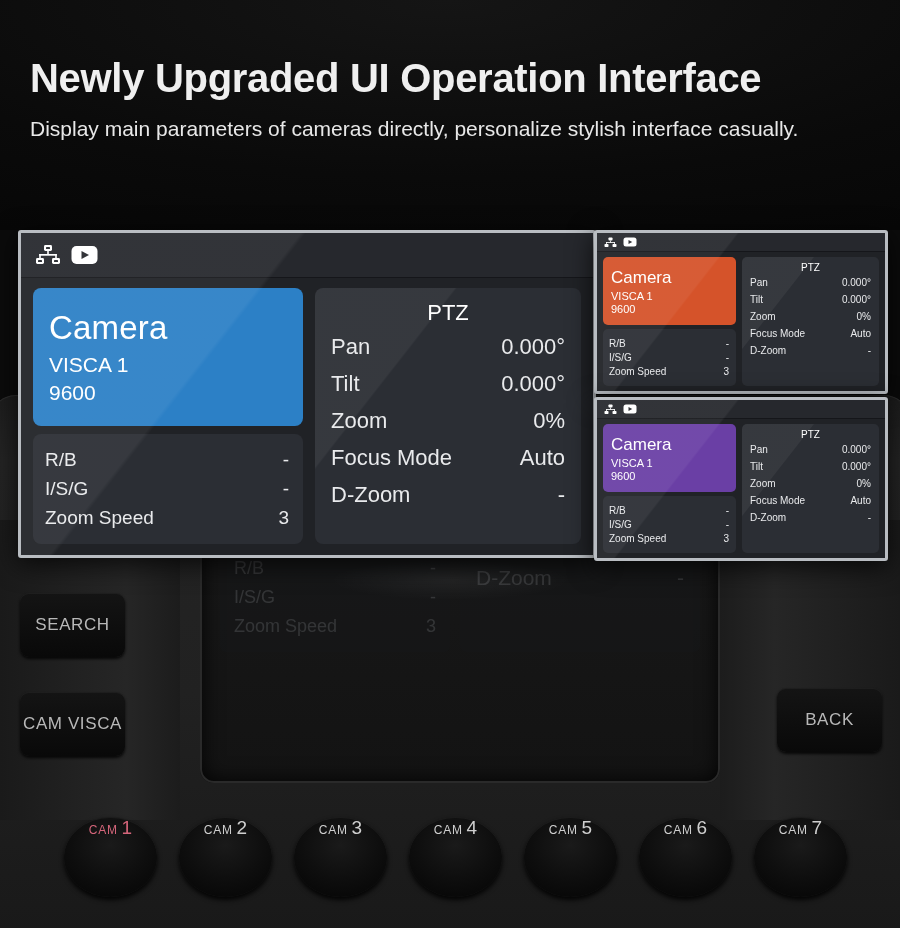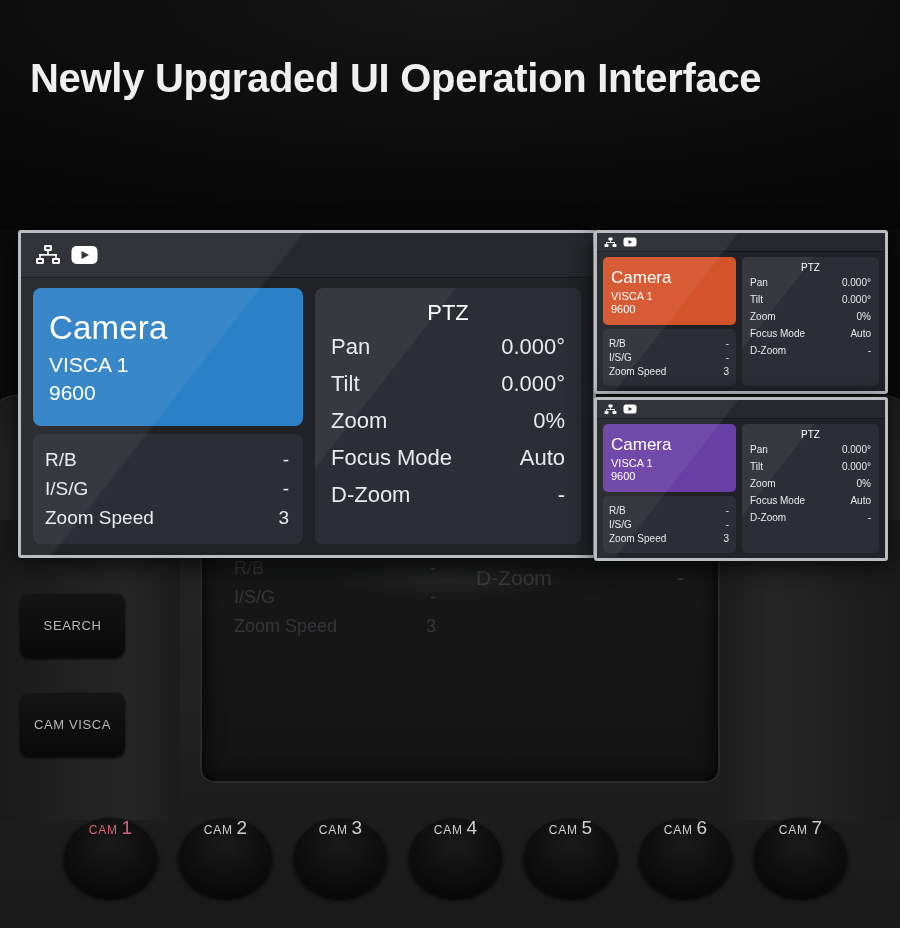--- a/index.html
+++ b/index.html
@@ -106,21 +106,21 @@
   
   .headline{position:absolute;left:30px;top:50px;width:850px;color:#f1f1f1;margin-top:6px;}
   .headline h1{margin:0;font-size:40px;font-weight:bold;letter-spacing:-.3px;color:#efefef;}
   .headline p{margin:14px 0 0 0;font-size:21px;line-height:1.35;color:#e8e8e8;font-weight:400;}
 
   
   .hw-btn{position:absolute;border-radius:9px;
     background:linear-gradient(180deg,#141414 0%,#0e0e0e 55%,#090909 100%);
     box-shadow:0 2px 3px rgba(0,0,0,.8), inset 0 1px 0 rgba(255,255,255,.045);
     display:flex;align-items:center;justify-content:center;
-    color:#b8b8b8;font-size:13px;letter-spacing:.6px;}
+    color:#b8b8b8;font-size:17px;letter-spacing:.6px;}
   #btn-search{left:20px;top:593px;width:105px;height:64px;}
   #btn-camlist{left:20px;top:692px;width:105px;height:64px;}
   #btn-setting{left:777px;top:590px;width:105px;height:64px;}
   #btn-back{left:777px;top:688px;width:105px;height:64px;}
 
   .cam-row{position:absolute;left:0;top:812px;width:900px;height:100px;}
   .cam-btn{position:absolute;width:93px;height:80px;border-radius:50%;
     background:radial-gradient(70% 70% at 50% 35%,#1a1a1a 0%,#0e0e0e 60%,#070707 100%);
     box-shadow:0 3px 5px rgba(0,0,0,.9), inset 0 1px 0 rgba(255,255,255,.05);
     display:flex;align-items:baseline;justify-content:center;gap:4px;
@@ -187,20 +187,21 @@
             <span>-</span>
           </div>
       </div>
     </div>
   </div>
 
   <div class="glow"></div>
 
   <div class="headline">
     <h1>Newly Upgraded UI Operation Interface</h1>
+    <p>Display main parameters of cameras directly, personalize stylish interface casually.</p>
   </div>
 
   <div class="panel" id="panel-main">
     <div class="panel-bg"></div>
     <div class="titlebar">
       <span class="ico">
         <svg width="26" height="22" viewBox="0 0 26 22">
           <rect x="9" y="1" width="8" height="6" rx="1.4" fill="#fff"></rect>
           <rect x="11" y="3" width="4" height="2" rx=".6" fill="#26282d"></rect>
           <rect x="1" y="14" width="8" height="6" rx="1.4" fill="#fff"></rect>
@@ -413,20 +414,21 @@
             <span class="v">-</span>
           </div>
         </div>
       </div>
     </div>
     <div class="panel-inner"></div>
   </div>
 
   <div class="hw-btn" id="btn-search">SEARCH</div>
   <div class="hw-btn" id="btn-camlist">CAM VISCA</div>
+  <div class="hw-btn" id="btn-back">BACK</div>
 
   <div class="cam-row">
     <div class="cam-btn active" style="left:64px;top:5px;">
       <span class="cl">CAM</span>
       <span class="cn">1</span>
     </div>
     <div class="cam-btn" style="left:179px;top:5px;">
       <span class="cl">CAM</span>
       <span class="cn">2</span>
     </div>

